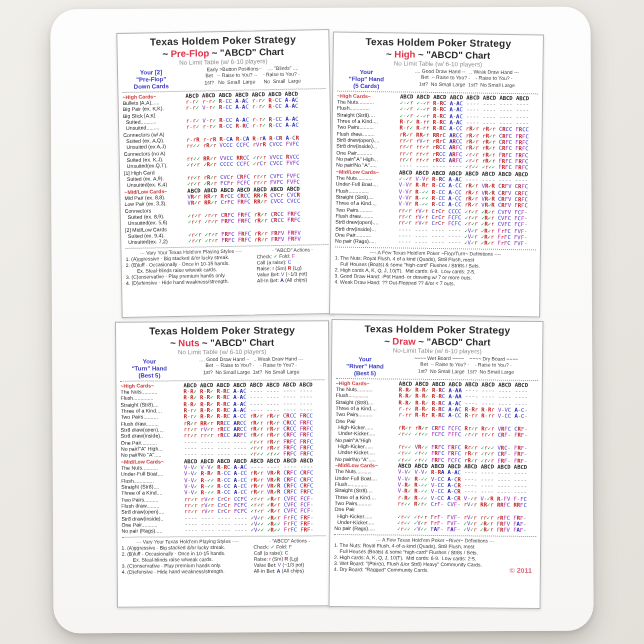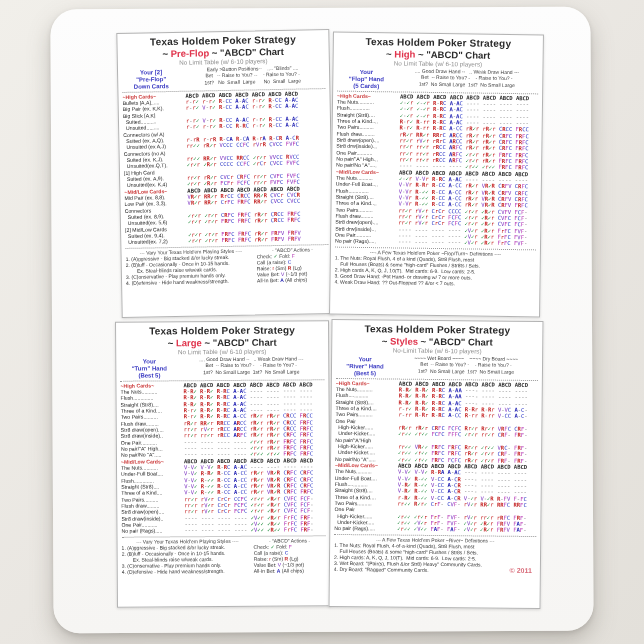--- a/index.html
+++ b/index.html
@@ -288,21 +288,21 @@
           <div>1. The Nuts: Royal Flush, 4 of a kind (Quads), Str8 Flush, most</div>
           <div>    Full Houses (Boats) &amp; some "high-card" Flushes / Str8ts / Sets.</div>
           <div>2. High cards A, K, Q, J, 10(T).  Mid cards: 6-9.  Low cards: 2-5.</div>
           <div>3. Good Draw Hand: -Pot Hand- or drawing w/ 7 or more outs.</div>
           <div>4. Weak Draw Hand: ?? Out-Flopped ?? &amp;/or &lt; 7 outs.</div>
         </div>
       </div>
     </div>
   <div class="card" id="card2">
       <div class="t">Texas Holdem Poker Strategy</div>
-      <div class="st">~ <span class="round">Large</span> ~ <span>"ABCD" Chart</span></div>
+      <div class="st">~ <span class="round">Nuts</span> ~ <span>"ABCD" Chart</span></div>
       <div class="lim">No Limit Table (w/ 6-10 players)</div>
       <div class="hdr">
         <div class="hand">
           <div>Your</div>
           <div>"Turn" Hand</div>
           <div>(Best 5)</div>
         </div>
         <div class="cols"><div>.... Good Draw Hand --   .. Weak Draw Hand ---</div><div>Bet  -- Raise to You? -    - Raise to You? -</div><div>1st?  No Small Large  1st?  No Small Large</div></div>
       </div>
       <div class="rows">
@@ -417,21 +417,21 @@
           <div>Check: <span class="k-g">✓</span>  Fold: <span class="k-F">F</span></div>
           <div>Call (a raise): <span class="k-C">C</span></div>
           <div>Raise: <span class="k-r">r</span> (Sm) <span class="k-R">R</span> (Lg)</div>
           <div>Value Bet: <span class="k-V">V</span> (~1/3 pot)</div>
           <div>All-In Bet: <span class="k-A">A</span> (All chips)</div>
         </div>
       </div>
     </div>
   <div class="card" id="card3">
       <div class="t">Texas Holdem Poker Strategy</div>
-      <div class="st">~ <span class="round">Styles</span> ~ <span>"ABCD" Chart</span></div>
+      <div class="st">~ <span class="round">Draw</span> ~ <span>"ABCD" Chart</span></div>
       <div class="lim">No-Limit Table (w/ 6-10 players)</div>
       <div class="hdr">
         <div class="hand">
           <div>Your</div>
           <div>"River" Hand</div>
           <div>(Best 5)</div>
         </div>
         <div class="cols"><div>~~~~ Wet Board ~~~~    ~~~~ Dry Board ~~~~</div><div>Bet  -- Raise to You? -    - Raise to You? -</div><div>1st?  No Small Large  1st?  No Small Large</div></div>
       </div>
       <div class="rows">

